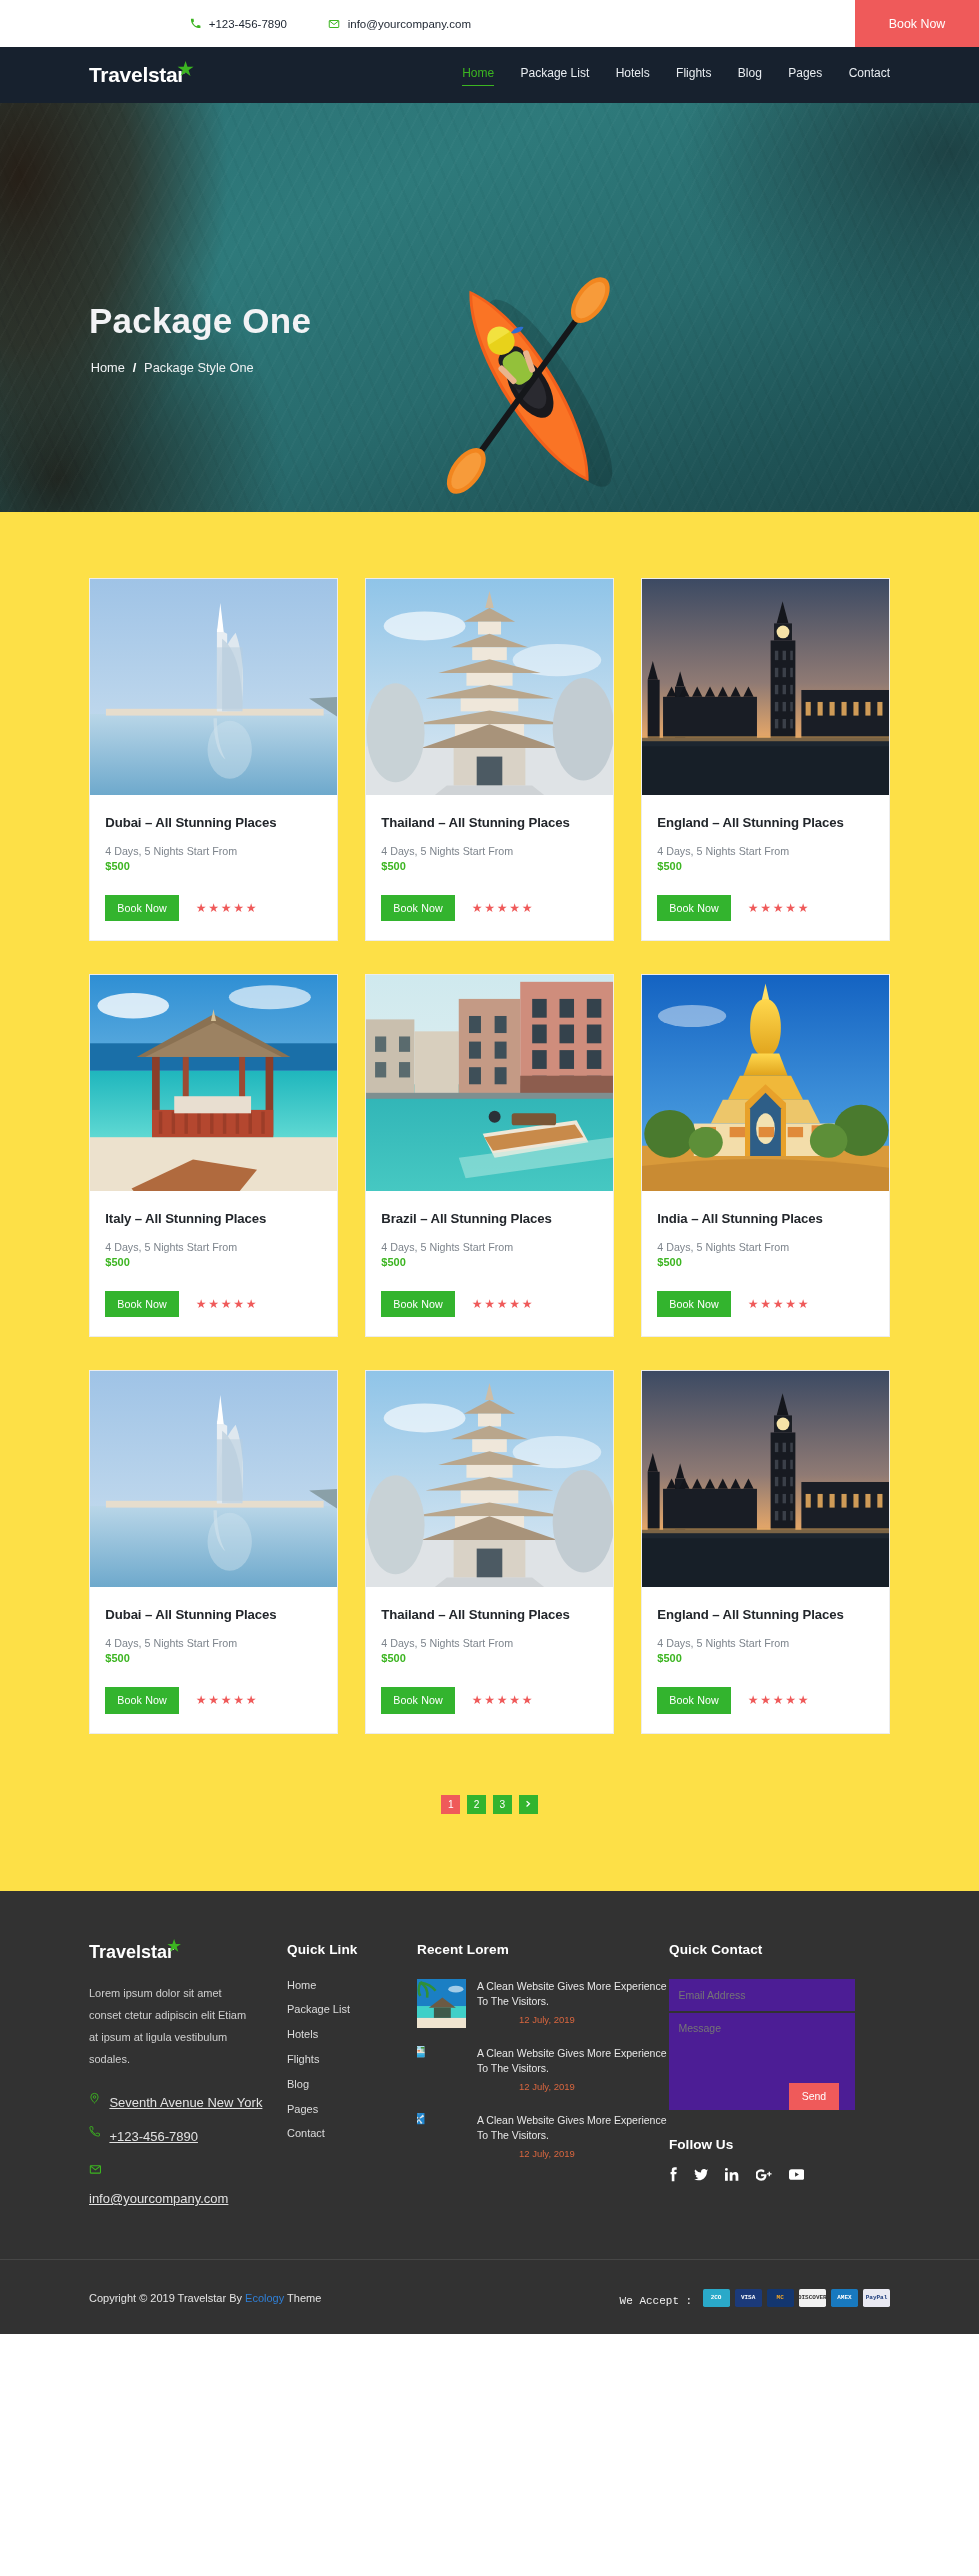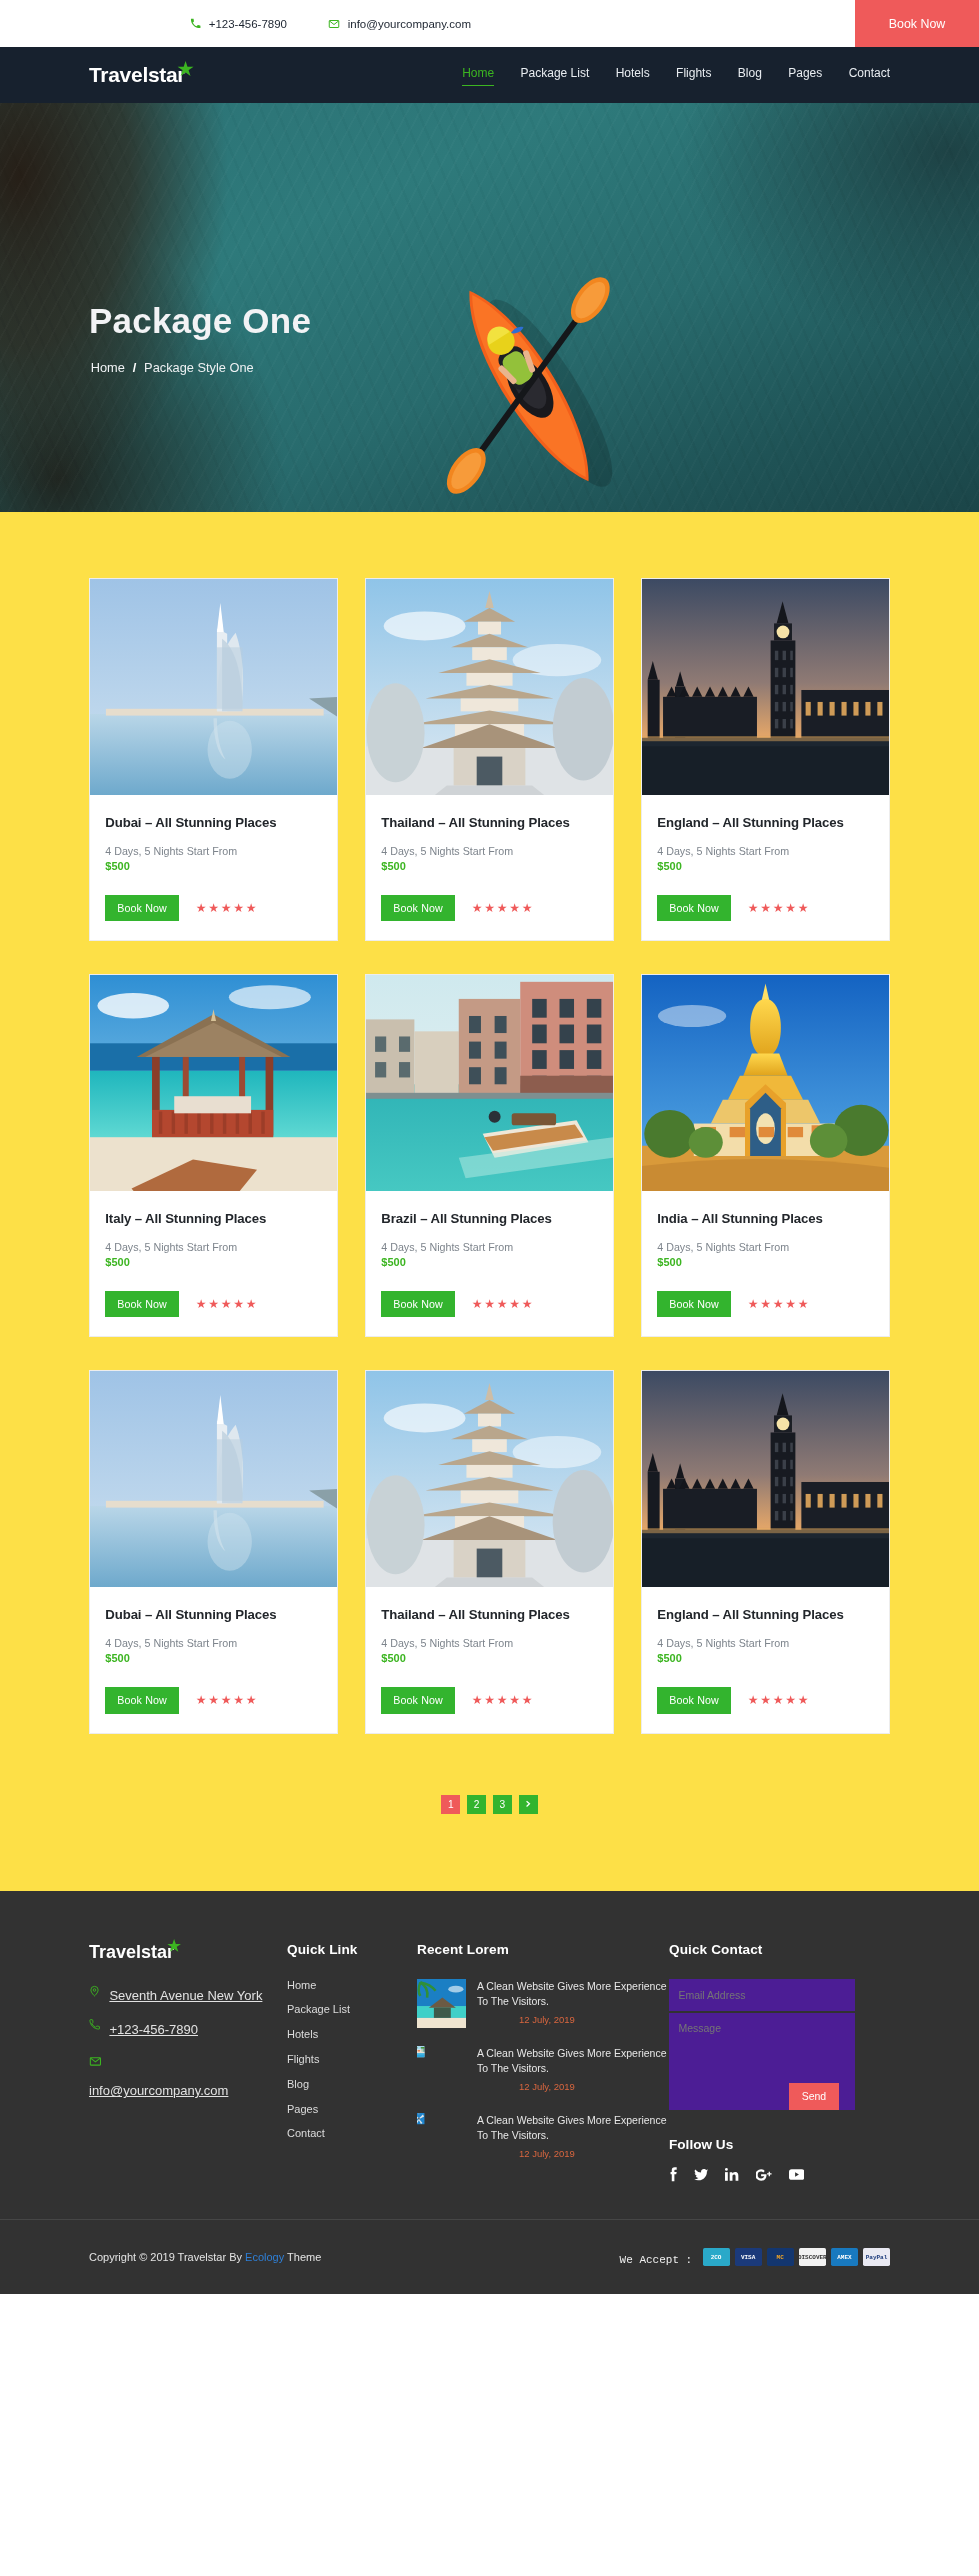--- a/index.html
+++ b/index.html
@@ -743,20 +743,21 @@
 </div>
 
 <div class="footer">
   <div class="footer-inner">
 
     <div>
       <div class="f-logo">
         <span>Travelstar</span>
         <span class="logo-star">★</span>
       </div>
+      <div class="f-about">Lorem ipsum dolor sit amet conset ctetur adipiscin elit Etiam at ipsum at ligula vestibulum sodales.</div>
       <div class="f-contact">
         <div class="f-cline">
           <span class="ci">
             <svg width="11" height="12.8" viewBox="0 0 24 24" fill="none" stroke="currentColor" stroke-width="2">
                 <path d="M12 22s8-7.2 8-13a8 8 0 10-16 0c0 5.8 8 13 8 13z"></path>
                 <circle cx="12" cy="9" r="2.8"></circle>
               </svg>
           </span>
           <span>Seventh Avenue New York</span>
         </div>

